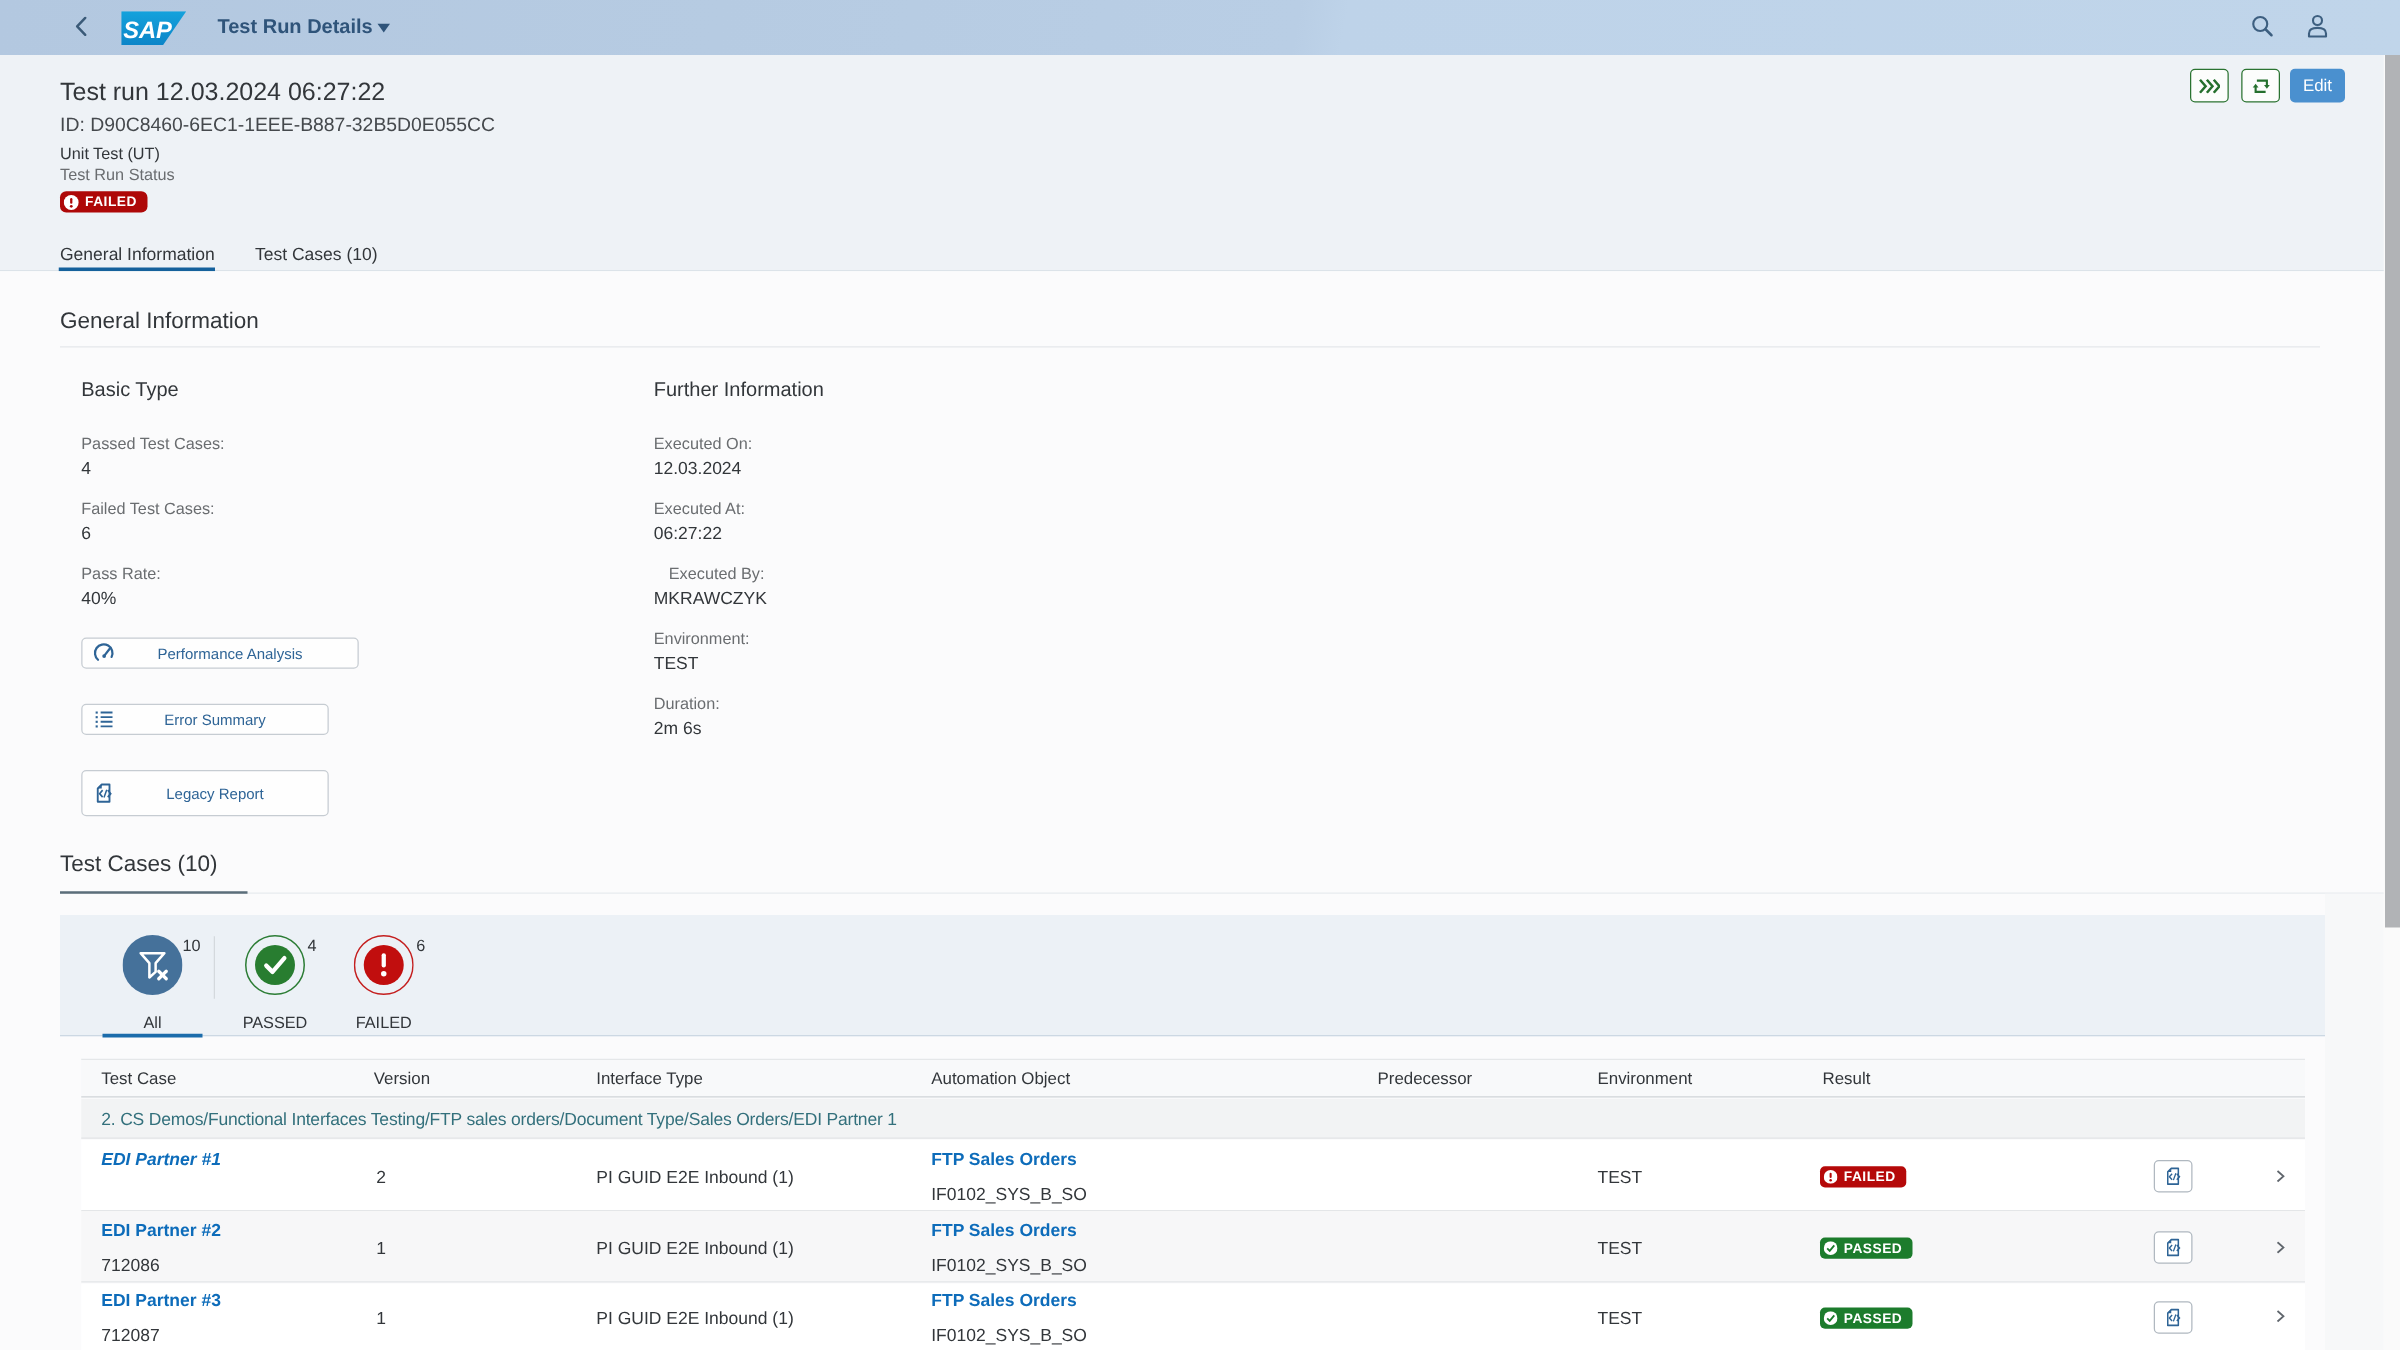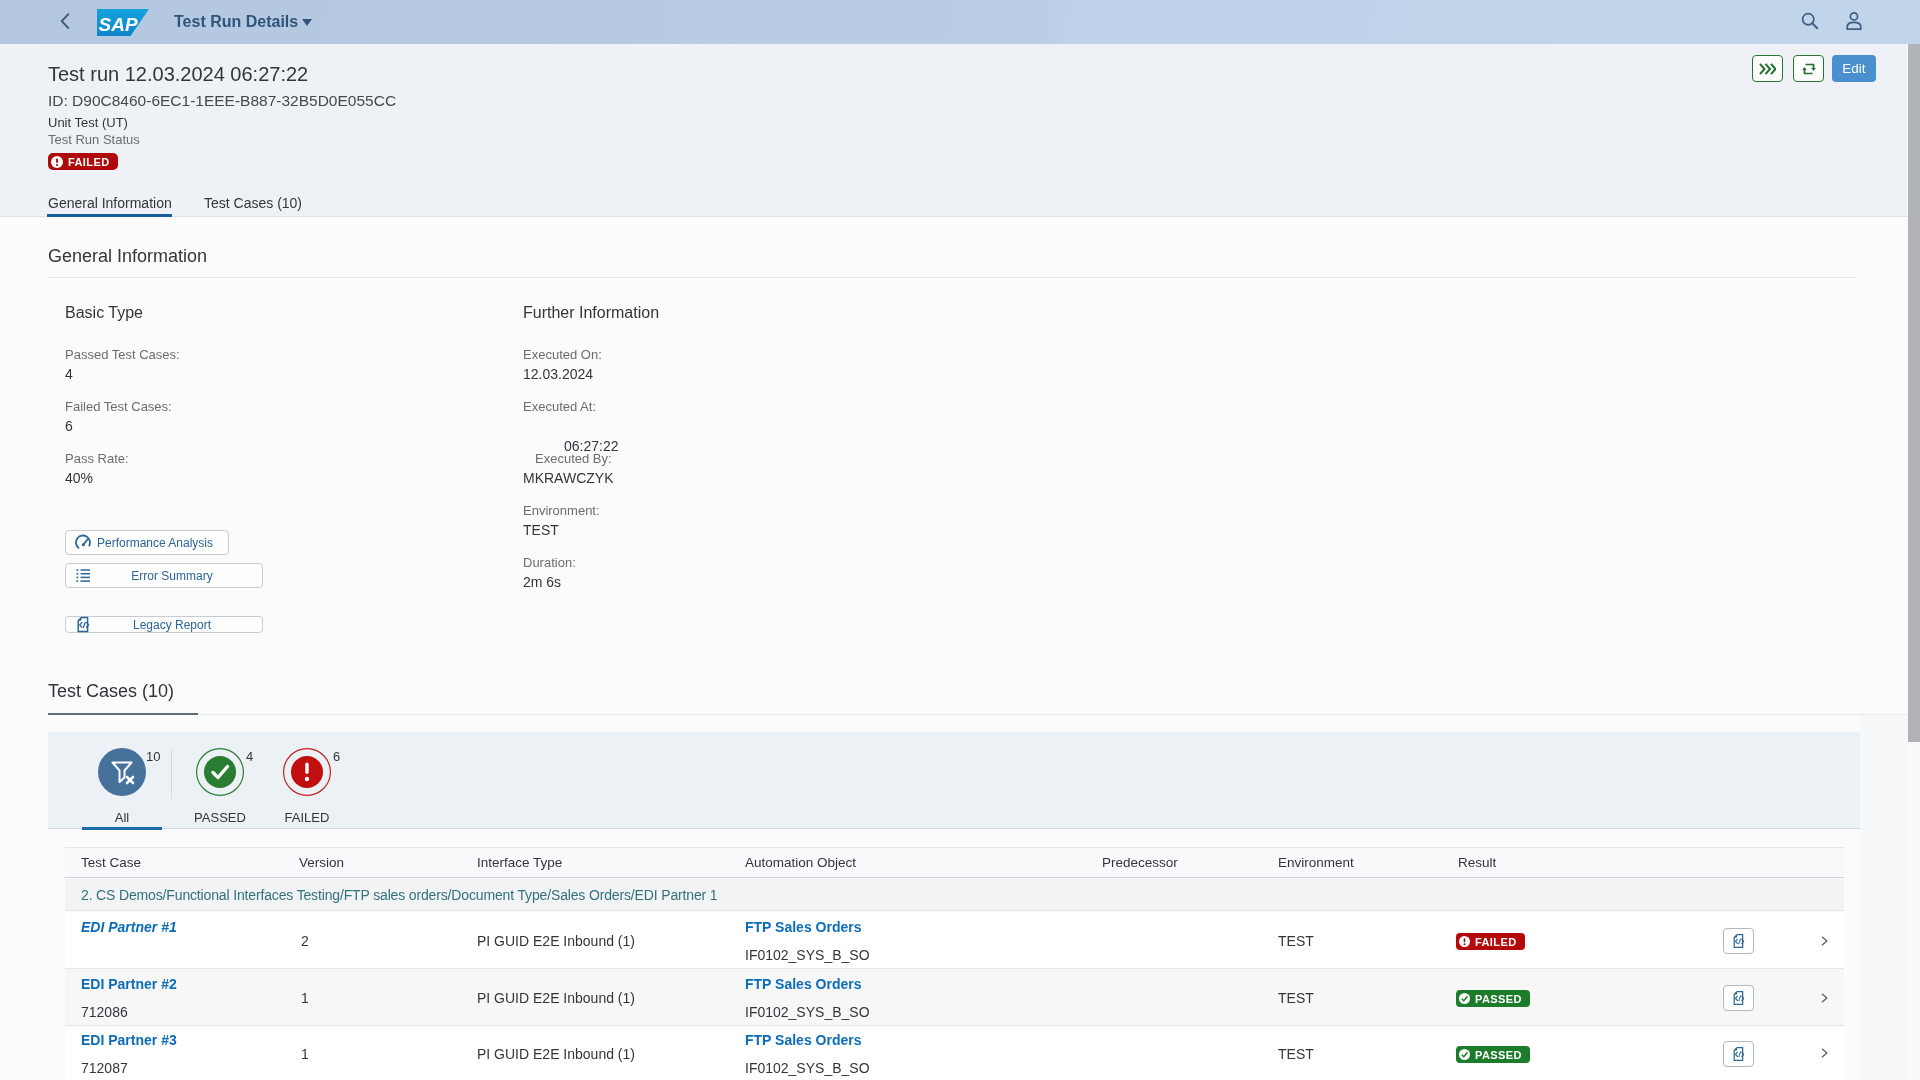--- a/index.html
+++ b/index.html
@@ -99,21 +99,21 @@
   <div class="abs" style="left:48px;top:277px;width:1808px;height:1px;background:#e5e8ea;"></div>
 
   <div class="abs grpHead" style="left:65px;top:304px;">Basic Type</div>
   <div class="abs lbl" style="left:65px;top:347px;">Passed Test Cases:</div>
   <div class="abs val" style="left:65px;top:366px;">4</div>
   <div class="abs lbl" style="left:65px;top:399px;">Failed Test Cases:</div>
   <div class="abs val" style="left:65px;top:418px;">6</div>
   <div class="abs lbl" style="left:65px;top:451px;">Pass Rate:</div>
   <div class="abs val" style="left:65px;top:470px;">40%</div>
 
-  <div class="abs ibtn" style="left:65px;top:530px;width:164px;height:25px;">
+  <div class="abs ibtn" style="left:65px;top:510px;width:222px;height:25px;">
     <svg style="margin-left:9px;" width="17" height="17" viewBox="0 0 17 17">
       <path d="M3.4 13.8 A7 7 0 1 1 14.3 11.5" fill="none" stroke="#2e6496" stroke-width="1.8" stroke-linecap="round"></path>
       <line x1="8.5" y1="10.5" x2="12.6" y2="5.2" stroke="#2e6496" stroke-width="1.8" stroke-linecap="round"></line>
       <circle cx="8.3" cy="10.8" r="1.5" fill="#2e6496"></circle>
     </svg>
     <div style="flex:1;text-align:center;margin-right:10px;">Performance Analysis</div>
   </div>
   <div class="abs ibtn" style="left:65px;top:563px;width:198px;height:25px;">
     <svg style="margin-left:9px;" width="17" height="17" viewBox="0 0 17 17">
       <g stroke="#2e6496" stroke-width="1.5">
@@ -124,36 +124,36 @@
       </g>
       <g fill="#2e6496">
         <rect x="1.5" y="2.2" width="1.7" height="1.7"></rect>
           <rect x="1.5" y="5.9" width="1.7" height="1.7"></rect>
         <rect x="1.5" y="9.6" width="1.7" height="1.7"></rect>
           <rect x="1.5" y="13.3" width="1.7" height="1.7"></rect>
       </g>
     </svg>
     <div style="flex:1;text-align:center;margin-right:10px;">Error Summary</div>
   </div>
-  <div class="abs ibtn" style="left:65px;top:616px;width:198px;height:17px;">
+  <div class="abs ibtn" style="left:65px;top:616px;width:198px;height:37px;">
     <svg style="margin-left:9px;" width="17" height="17" viewBox="0 0 17 17">
       <path d="M6.4 1.6 H12.6 V15.4 H3.2 V4.8 Z" fill="none" stroke="#2e6496" stroke-width="1.5" stroke-linejoin="round"></path>
       <polygon points="6.4,1.6 6.4,4.8 3.2,4.8" fill="#2e6496"></polygon>
       <polyline points="7.1,6.1 4.7,8.9 7.1,11.7" fill="none" stroke="#2e6496" stroke-width="1.3"></polyline>
       <line x1="8.2" y1="12" x2="10.4" y2="5.8" stroke="#2e6496" stroke-width="1.2"></line>
       <polyline points="11.2,6.1 13.6,8.9 11.2,11.7" fill="none" stroke="#2e6496" stroke-width="1.3"></polyline>
     </svg>
     <div style="flex:1;text-align:center;margin-right:10px;">Legacy Report</div>
   </div>
 
   <div class="abs grpHead" style="left:523px;top:304px;">Further Information</div>
   <div class="abs lbl" style="left:523px;top:347px;">Executed On:</div>
   <div class="abs val" style="left:523px;top:366px;">12.03.2024</div>
   <div class="abs lbl" style="left:523px;top:399px;">Executed At:</div>
-  <div class="abs val" style="left:523px;top:438px;margin-left:41px;">06:27:22</div>
+  <div class="abs val" style="left:523px;top:418px;">06:27:22</div>
   <div class="abs lbl" style="left:523px;top:451px;margin-left:12px;">Executed By:</div>
   <div class="abs val" style="left:523px;top:470px;">MKRAWCZYK</div>
   <div class="abs lbl" style="left:523px;top:503px;">Environment:</div>
   <div class="abs val" style="left:523px;top:522px;">TEST</div>
   <div class="abs lbl" style="left:523px;top:555px;">Duration:</div>
   <div class="abs val" style="left:523px;top:574px;">2m 6s</div>
 
   <div class="abs secHead" style="left:48px;top:681px;">Test Cases (10)</div>
   <div class="abs" style="left:48px;top:714px;width:1859px;height:1px;background:#e7ebee;"></div>
   <div class="abs" style="left:48px;top:713px;width:150px;height:2px;background:#5b6e7a;"></div>

